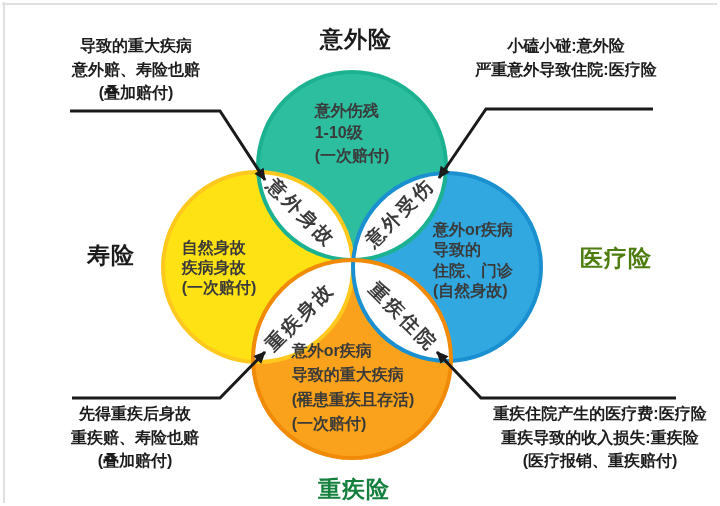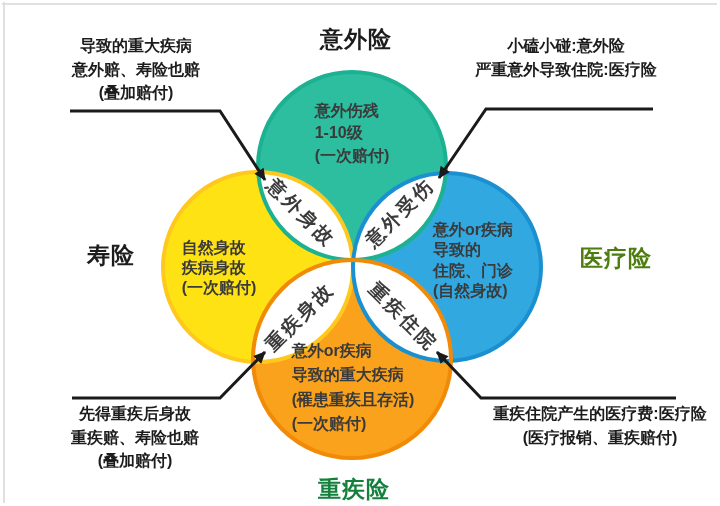--- a/index.html
+++ b/index.html
@@ -113,16 +113,17 @@
   </div>
 
   <div class="callout" style="left: 135px; top: 402px; color: rgb(28, 28, 28);">
     <div>先得重疾后身故</div>
     <div>重疾赔、寿险也赔</div>
     <div>(叠加赔付)</div>
   </div>
 
   <div class="callout" style="left: 572px; top: 402px; color: rgb(28, 28, 28); margin-left: 28px;">
     <div>重疾住院产生的医疗费:医疗险</div>
+    <div>重疾导致的收入损失:重疾险</div>
     <div>(医疗报销、重疾赔付)</div>
   </div>
 
 </div>
 
 </body></html>

